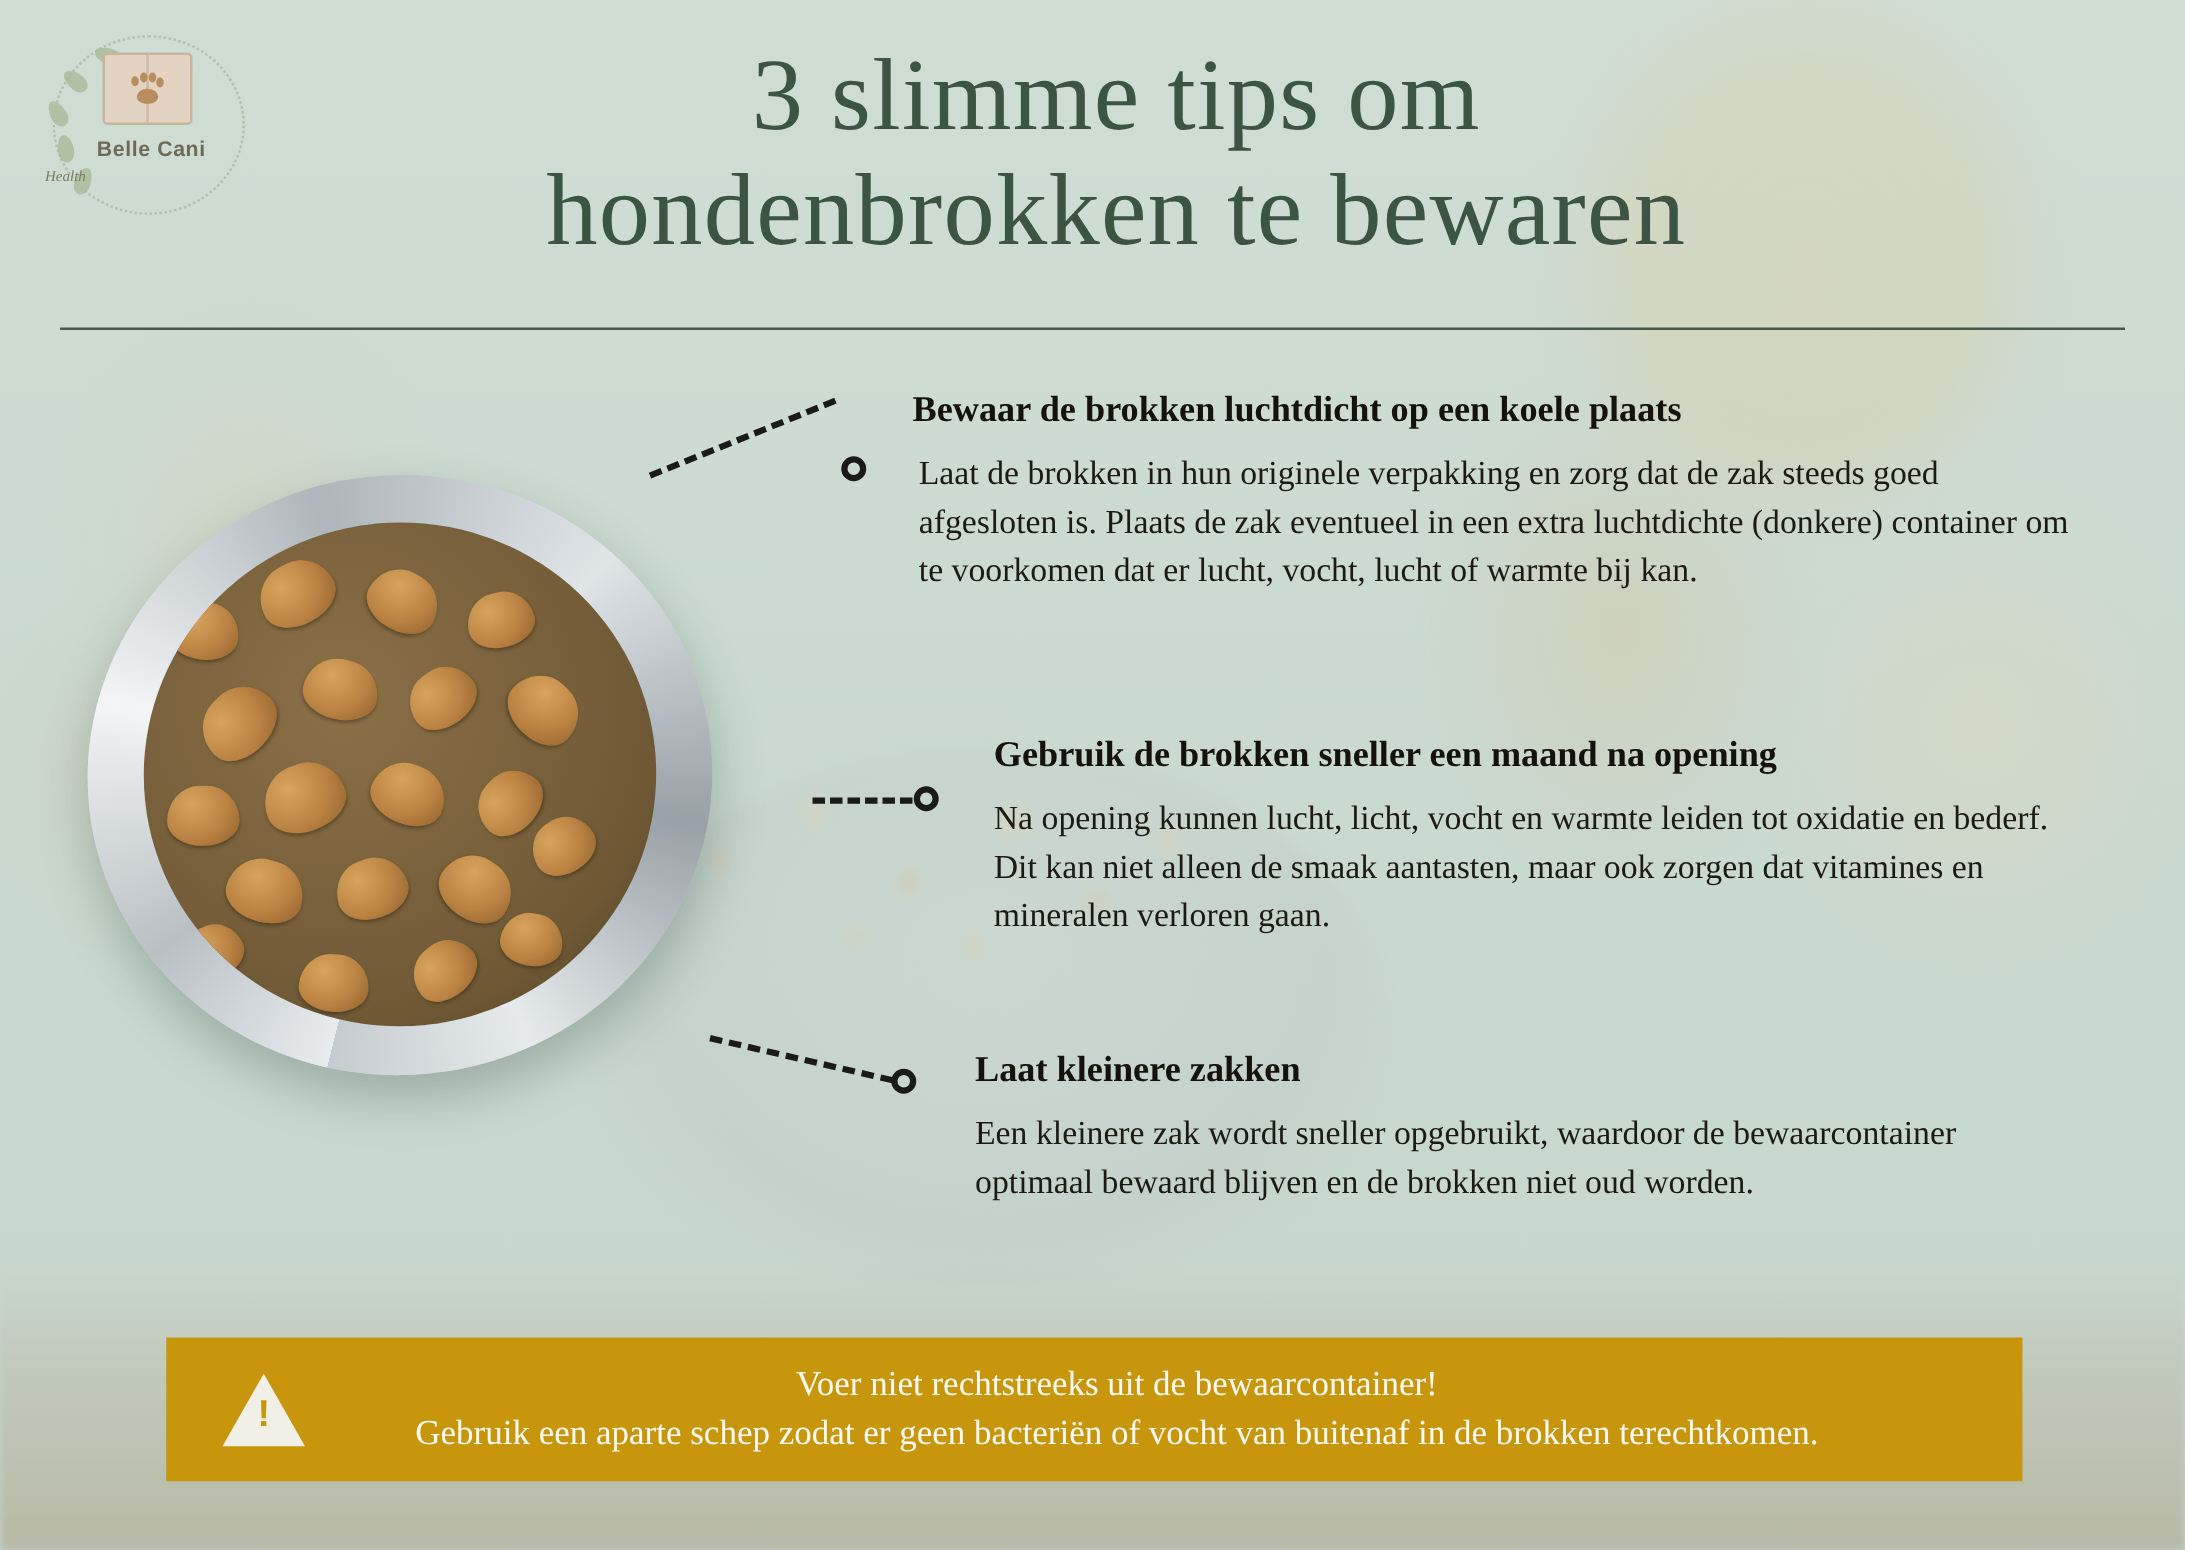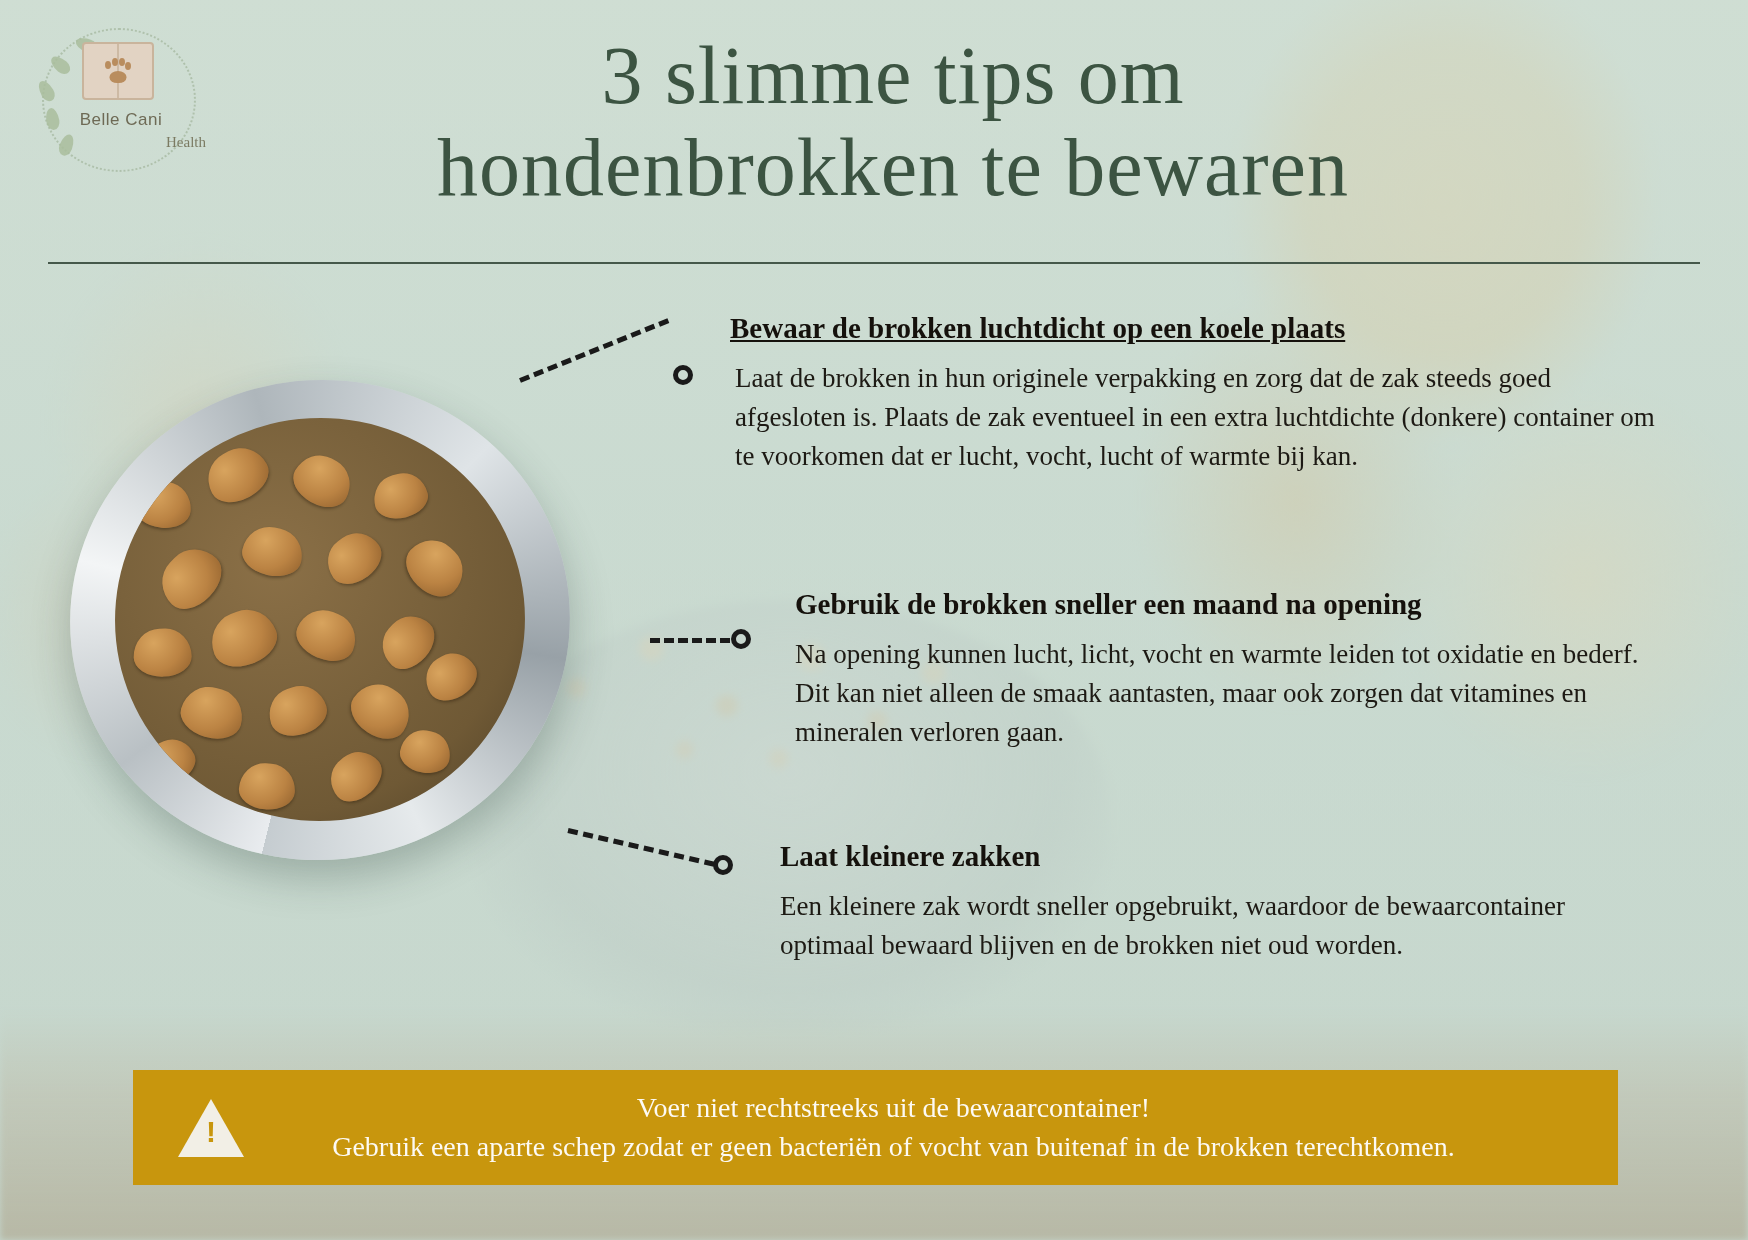--- a/index.html
+++ b/index.html
@@ -138,31 +138,32 @@
   }
   .logo-paw .toe {
     position: absolute; width: 6px; height: 8px; border-radius: 50%;
     background: #b98d5e;
   }
   .logo-text1 {
     position: absolute;
     left: 0; right: 0; top: 88px;
     text-align: center;
     font-family: "Liberation Sans", sans-serif;
-    font-weight: normal;
+    font-weight: bold;
     font-size: 17px;
     letter-spacing: .5px;
     color: #6e6a55;
   }
   .logo-text2 {
     position: absolute;
     left: 0; right: 0; top: 112px;
-    text-align: right;
-    font-family: "Liberation Serif", serif;
-    font-size: 15px;
+    text-align: left;
+    font-family: "Liberation Serif", serif;
+    font-style: italic;
+    font-size: 12px;
     color: #7b7a62;
   }
 
   
   .title {
     position: absolute;
     left: 0; right: 0;
     top: 30px;
     text-align: center;
     font-family: "Liberation Serif", serif;
@@ -243,21 +244,21 @@
   }
   .tip-body {
     font-family: "Liberation Serif", serif;
     font-size: 27px;
     line-height: 1.45;
     color: #1d1a14;
   }
   #tip-1 { top: 312px; }
   #tip-2 { top: 588px; left: 795px; width: 870px; }
   #tip-3 { top: 840px; left: 780px; width: 870px; }
-  #tip-1 .tip-title { margin-left: -5px; text-decoration: underline; }
+  #tip-1 .tip-title { margin-left: -5px; }
 
   
   .warning {
     position: absolute;
     left: 133px;
     top: 1070px;
     width: 1485px;
     height: 115px;
     background: #c8960d;
     display: flex;

